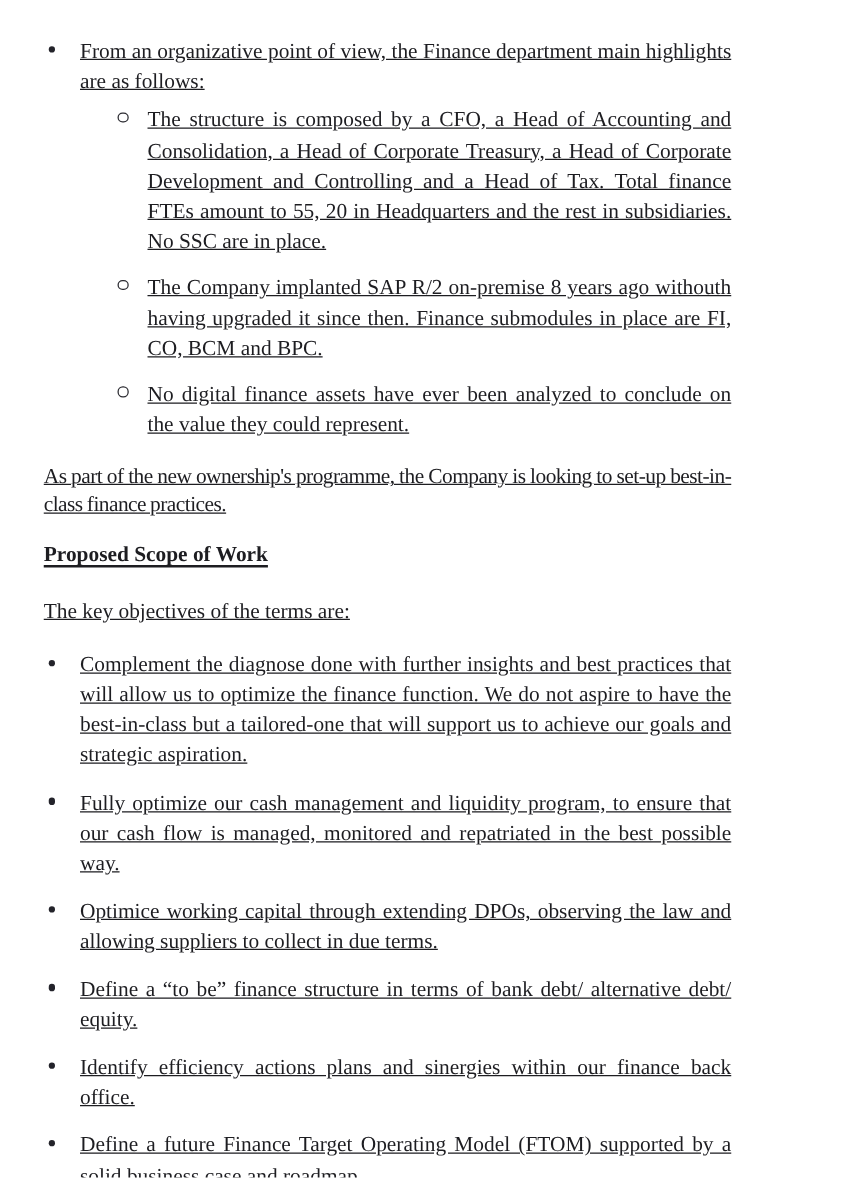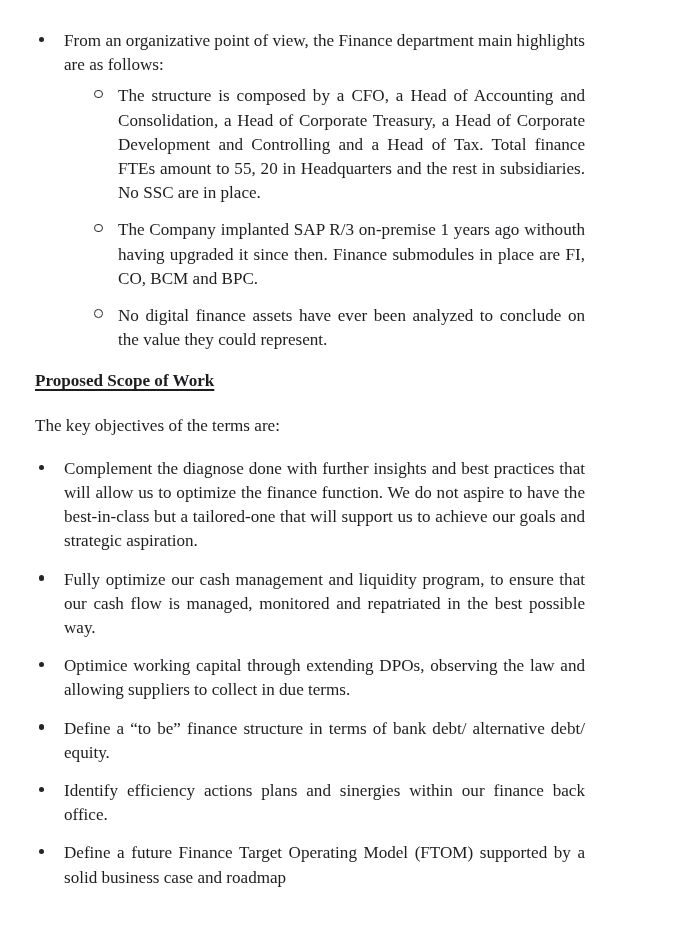--- a/index.html
+++ b/index.html
@@ -15,20 +15,21 @@
     color: #1d1d21;
     -webkit-font-smoothing: antialiased;
   }
 
   #page {
     position: relative;
     width: 692px;
     height: 942px;
     box-sizing: border-box;
     padding: 18px 107px 0 35px;
+    text-decoration: underline;
   }
 
   
   .para {
     font-size: 17.1px;
     line-height: 24.2px;
     text-align: justify;
     text-justify: inter-word;
     margin: 0;
     hyphens: none;
@@ -136,30 +137,31 @@
       <span class="marker"></span>
       <div class="para">From an organizative point of view, the Finance department main highlights are as follows:</div>
 
       <ul class="l2">
         <li>
           <span class="marker"></span>
           <div class="para">The structure is composed by a CFO, a Head of Accounting and Consolidation, a Head of Corporate Treasury, a Head of Corporate Development and Controlling and a Head of Tax. Total finance FTEs amount to 55, 20 in Headquarters and the rest in subsidiaries. No SSC are in place.</div>
         </li>
         <li>
           <span class="marker"></span>
-          <div class="para">The Company implanted SAP R/3 on-premise 1 years ago withouth having upgraded it since then. Finance submodules in place are FI, CO, BCM and BPC.</div>
+          <div class="para">The Company implanted SAP R/2 on-premise 8 years ago withouth having upgraded it since then. Finance submodules in place are FI, CO, BCM and BPC.</div>
         </li>
         <li>
           <span class="marker"></span>
           <div class="para">No digital finance assets have ever been analyzed to conclude on the value they could represent.</div>
         </li>
       </ul>
     </li>
   </ul>
 
+  <p class="para-tight blk-para-1">As part of the new ownership's programme, the Company is looking to set-up best-in-class finance practices.</p>
 
   <div class="blk-heading">
     <span class="heading">Proposed Scope of Work</span>
   </div>
 
   <p class="para blk-intro">The key objectives of the terms are:</p>
 
   <ul class="l1 blk-scope">
     <li>
       <span class="marker"></span>

